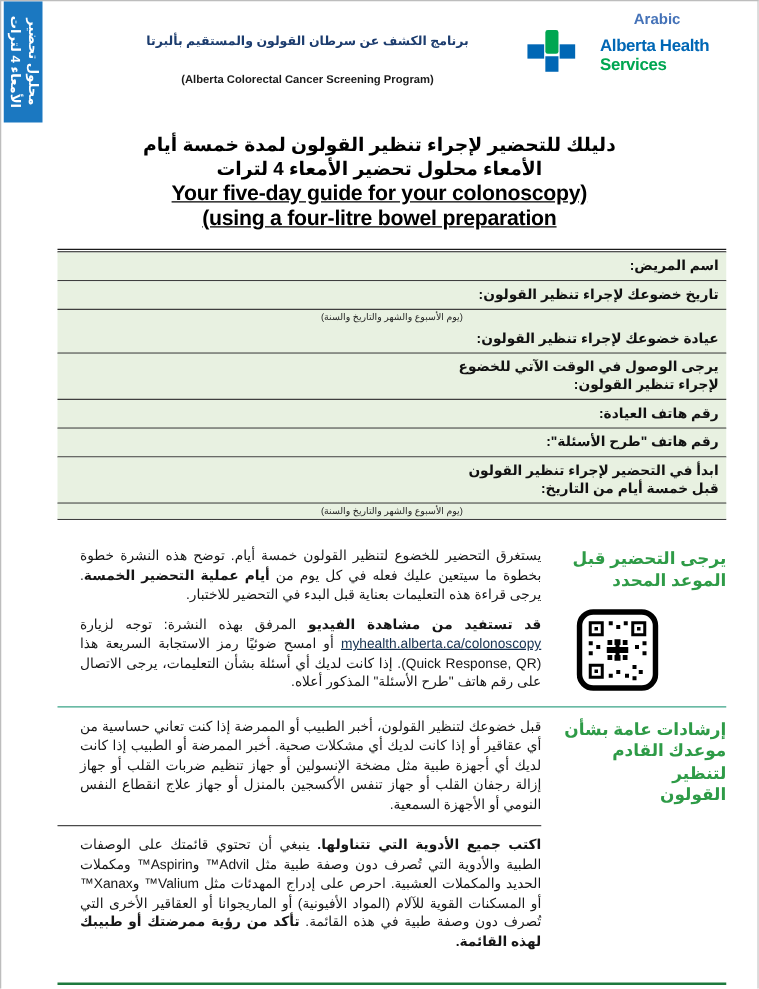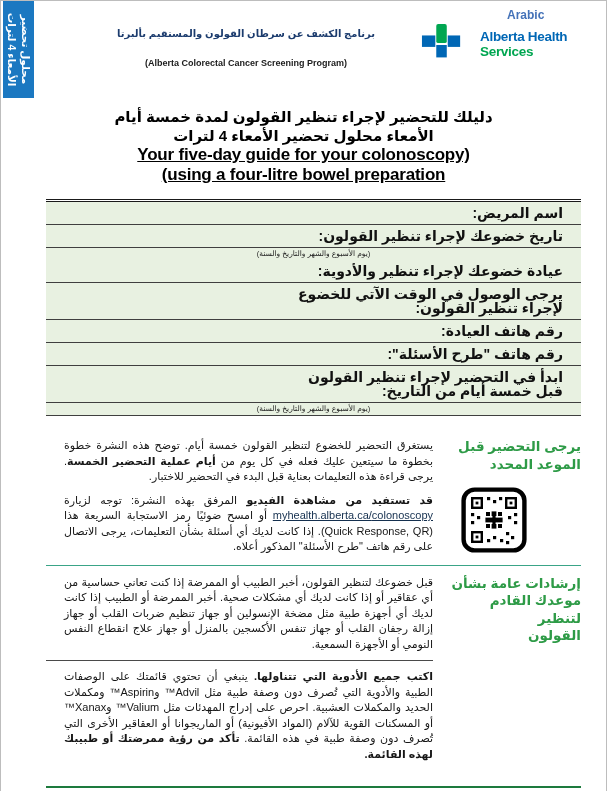--- a/index.html
+++ b/index.html
@@ -29,22 +29,22 @@
   
   .title-block { text-align:center; margin-top:2px; }
   .title-ar { font-size:15px; font-weight:bold; color:#000; line-height:19px; direction:rtl; }
   .title-ar .xb { font-weight:900; }
   .title-en { font-size:17px; font-weight:bold; color:#000; line-height:20px; letter-spacing:-0.2px;text-decoration:underline; }
   
   .content { margin-left:45px; margin-right:25px; }
   
   .form-table { border-top:3px double #1a1a1a; border-bottom:1px solid #3f3f3f; margin-top:14px; }
   .ft-row {
-    background:#e8f1e1; border-bottom:1px solid #3f3f3f; font-weight:bold; font-size:14px;
-    padding:4px 18px; text-align:right; direction:rtl; white-space:pre-line; line-height:14px; color:#111;
+    background:#e8f1e1; border-bottom:1px solid #3f3f3f; font-weight:bold; font-size:11px;
+    padding:4px 6px; text-align:right; direction:rtl; white-space:pre-line; line-height:14px; color:#111;
   }
   .ft-row.note { border-bottom:none; font-weight:normal; font-size:7.5px; line-height:9px; text-align:center; padding:1px 6px 2px; color:#222; }
   .ft-row:last-child { border-bottom:none; }
   
   .sec { display:flex; direction:rtl; gap:14px; }
   .sec1 { margin-top:22px; }
   .sec2 { margin-top:9px; }
   .sec-right { flex:0 0 134px; }
   .sec-left { flex:1; min-width:0; }
   .sec-heading { color:#2e9b47; font-weight:bold; font-size:13.5px; line-height:17.5px; white-space:pre-line; text-align:right; direction:rtl; }
@@ -97,21 +97,21 @@
     <div class="title-en" dir="ltr">Your five-day guide for your colonoscopy)</div>
     <div class="title-en" dir="ltr">(using a four-litre bowel preparation</div>
   </div>
 
   <div class="content">
 
     <div class="form-table">
         <div class="ft-row">اسم المريض:</div>
         <div class="ft-row">تاريخ خضوعك لإجراء تنظير القولون:</div>
         <div class="ft-row note">(يوم الأسبوع والشهر والتاريخ والسنة)</div>
-        <div class="ft-row">عيادة خضوعك لإجراء تنظير والأدوية:</div>
+        <div class="ft-row">عيادة خضوعك لإجراء تنظير القولون:</div>
         <div class="ft-row">يرجى الوصول في الوقت الآتي للخضوع
 لإجراء تنظير القولون:</div>
         <div class="ft-row">رقم هاتف العيادة:</div>
         <div class="ft-row">رقم هاتف "طرح الأسئلة":</div>
         <div class="ft-row">ابدأ في التحضير لإجراء تنظير القولون
 قبل خمسة أيام من التاريخ:</div>
         <div class="ft-row note">(يوم الأسبوع والشهر والتاريخ والسنة)</div>
       </div>
 
     <div class="sec sec1">

